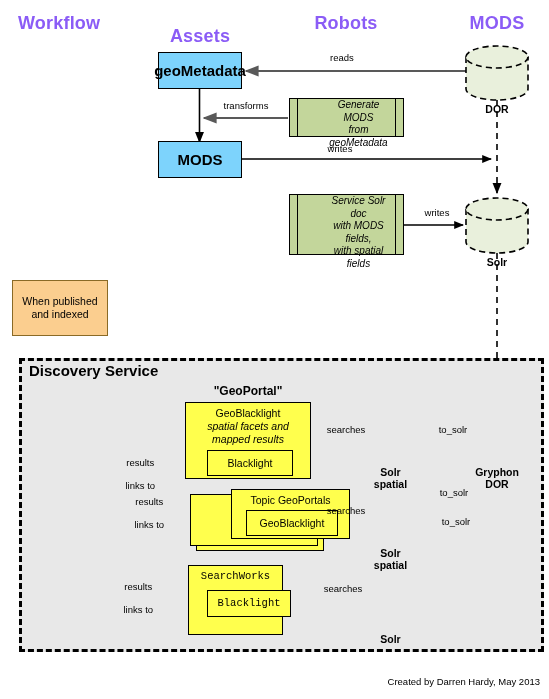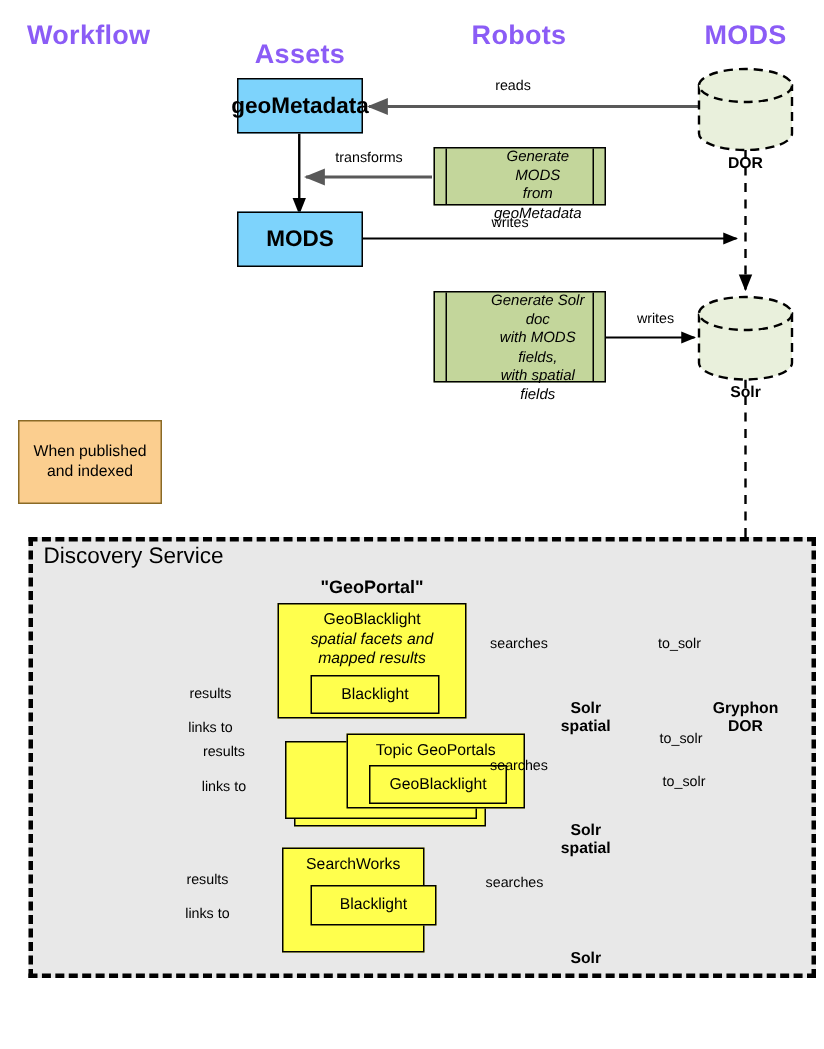--- a/index.html
+++ b/index.html
@@ -160,21 +160,21 @@
     background: #e8e8e8;
     border: 3px dashed #000000;
     box-sizing: border-box;
     z-index: 1;
   }
   #discovery-label {
     position: absolute;
     left: 29px;
     top: 362px;
     font-size: 15px;
-    font-weight: normal;
+    font-weight: bold;
     color: #000000;
     z-index: 3;
   }
   #geoportal-label {
     position: absolute;
     left: 186px;
     top: 384px;
     width: 124px;
     text-align: center;
     font-size: 12px;
@@ -299,21 +299,21 @@
   <div class="node robot-box" style="left:289px; top:98px; width:115px; height:39px;">
     <span class="inner-rule-left"></span>
     <span class="inner-rule-right"></span>
     <span class="robot-label">Generate MODS</span>
     <span class="robot-label">from geoMetadata</span>
   </div>
 
   <div class="node robot-box" style="left:289px; top:194px; width:115px; height:61px;">
     <span class="inner-rule-left"></span>
     <span class="inner-rule-right"></span>
-    <span class="robot-label">Generate Solr doc</span>
+    <span class="robot-label">Service Solr doc</span>
     <span class="robot-label">with MODS fields,</span>
     <span class="robot-label">with spatial fields</span>
   </div>
 
   <div class="cyl" style="left:466px; top:46px; width:62px; height:54px;">
     <div class="cyl-text">
       <span>DOR</span>
     </div>
   </div>
 
@@ -362,21 +362,21 @@
     <span class="sub-box" style="left:21px; top:47px; width:84px; height:24px;">Blacklight</span>
   </div>
 
   <div class="stack-shadow" style="left:196px; top:499px; width:126px; height:50px;"></div>
   <div class="stack-shadow" style="left:190px; top:494px; width:126px; height:50px;"></div>
   <div class="node app-box" style="left:185px; top:489px; width:119px; height:50px;margin-left:46px;">
     <span class="app-title">Topic GeoPortals</span>
     <span class="sub-box" style="left:14px; top:20px; width:90px; height:24px;">GeoBlacklight</span>
   </div>
 
-  <div class="node app-box" style="left:188px; top:565px; width:95px; height:70px;">
+  <div class="node app-box" style="left:188px; top:565px; width:95px; height:70px;font-family:Liberation Mono, monospace;">
     <span class="app-title">SearchWorks</span>
     <span class="sub-box" style="left:18px; top:24px; width:82px; height:25px;">Blacklight</span>
   </div>
 
   <div class="edge-label" style="left:312px; top:52px; width:60px;">reads</div>
 
   <div class="edge-label" style="left:210px; top:100px; width:72px;">transforms</div>
 
   <div class="edge-label" style="left:310px; top:143px; width:60px;">writes</div>
 
@@ -398,14 +398,15 @@
   <div class="edge-label" style="left:115px; top:484px; width:58px;">
     <span>results</span><br>
     <span>links to</span>
   </div>
 
   <div class="edge-label" style="left:104px; top:569px; width:58px;">
     <span>results</span><br>
     <span>links to</span>
   </div>
 
+  <div id="footer-credit">Created by Darren Hardy, May 2013</div>
 
 </div>
 
 </body></html>

